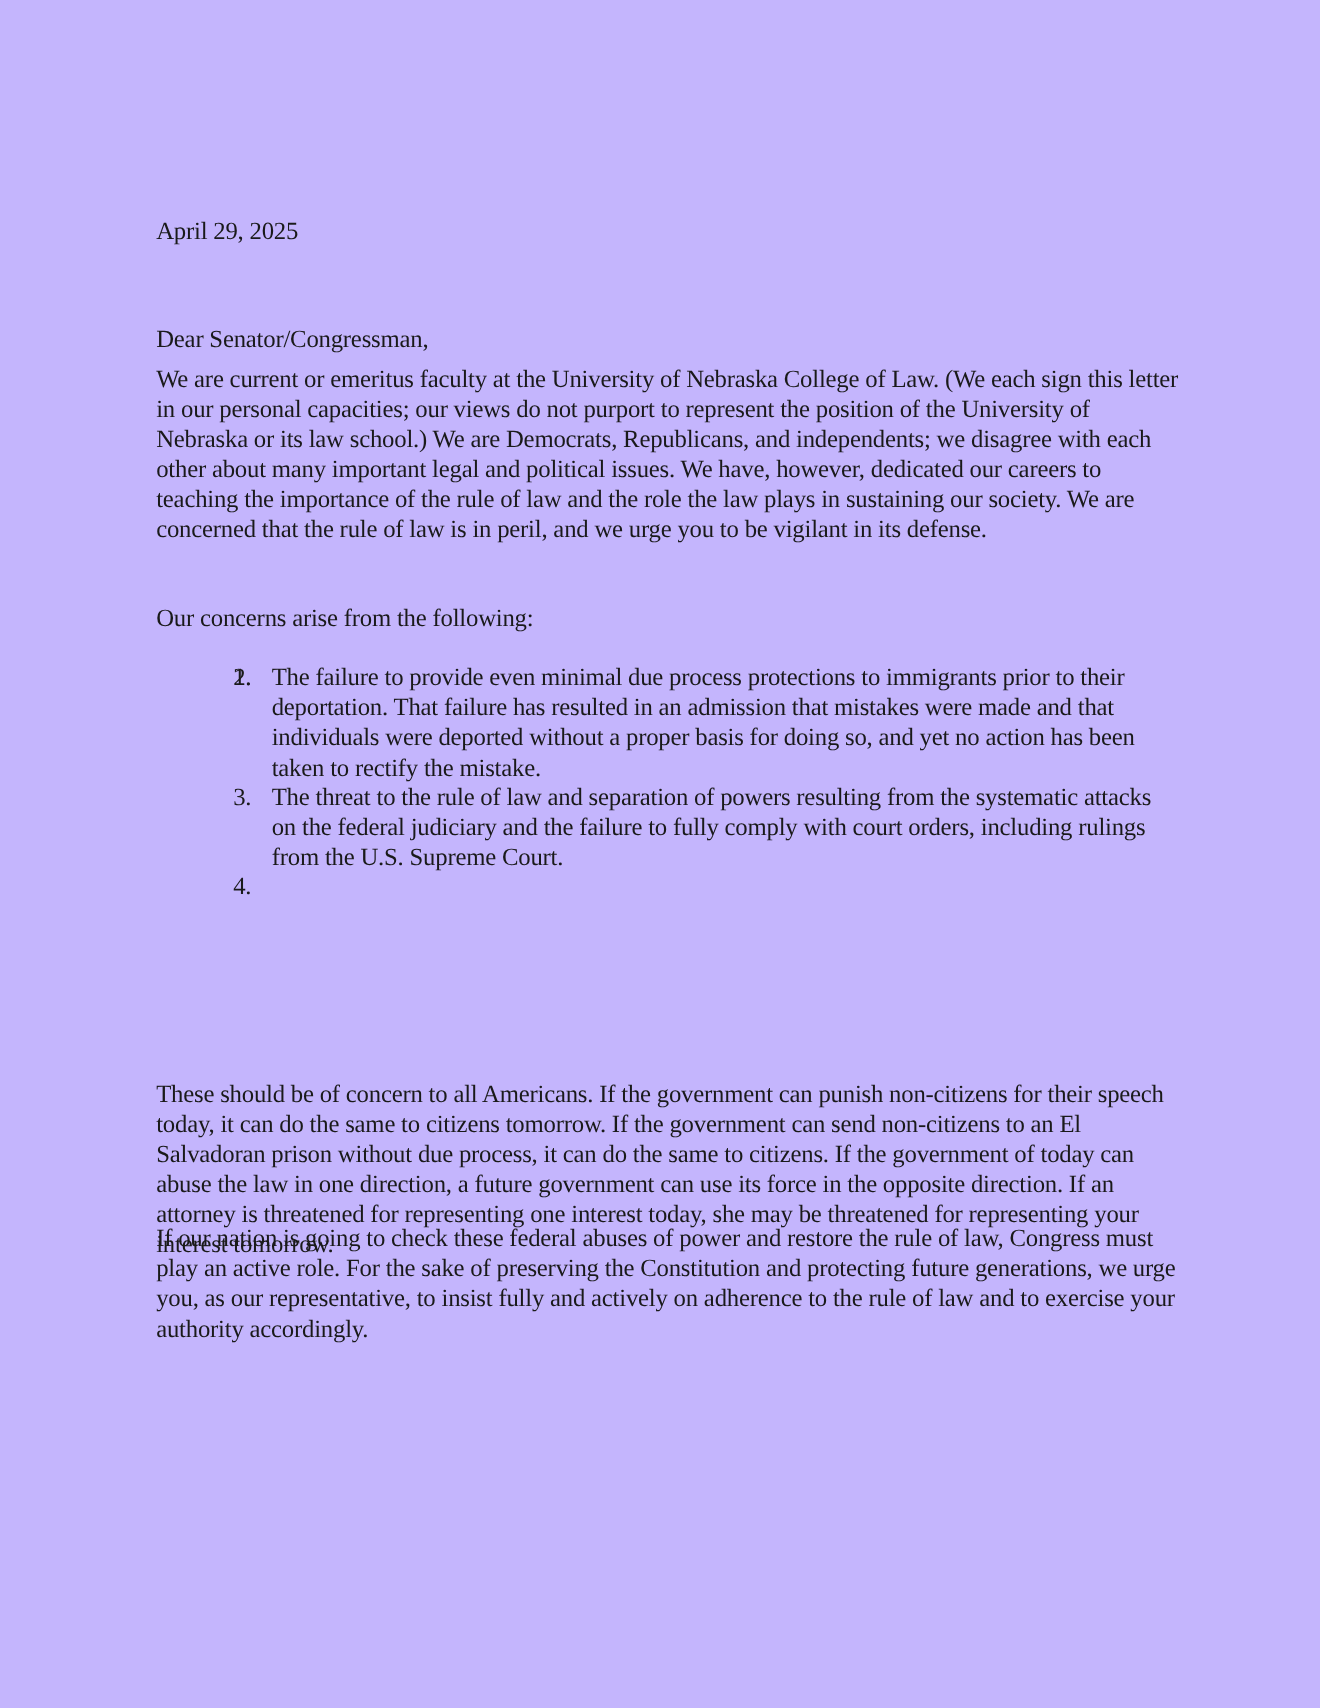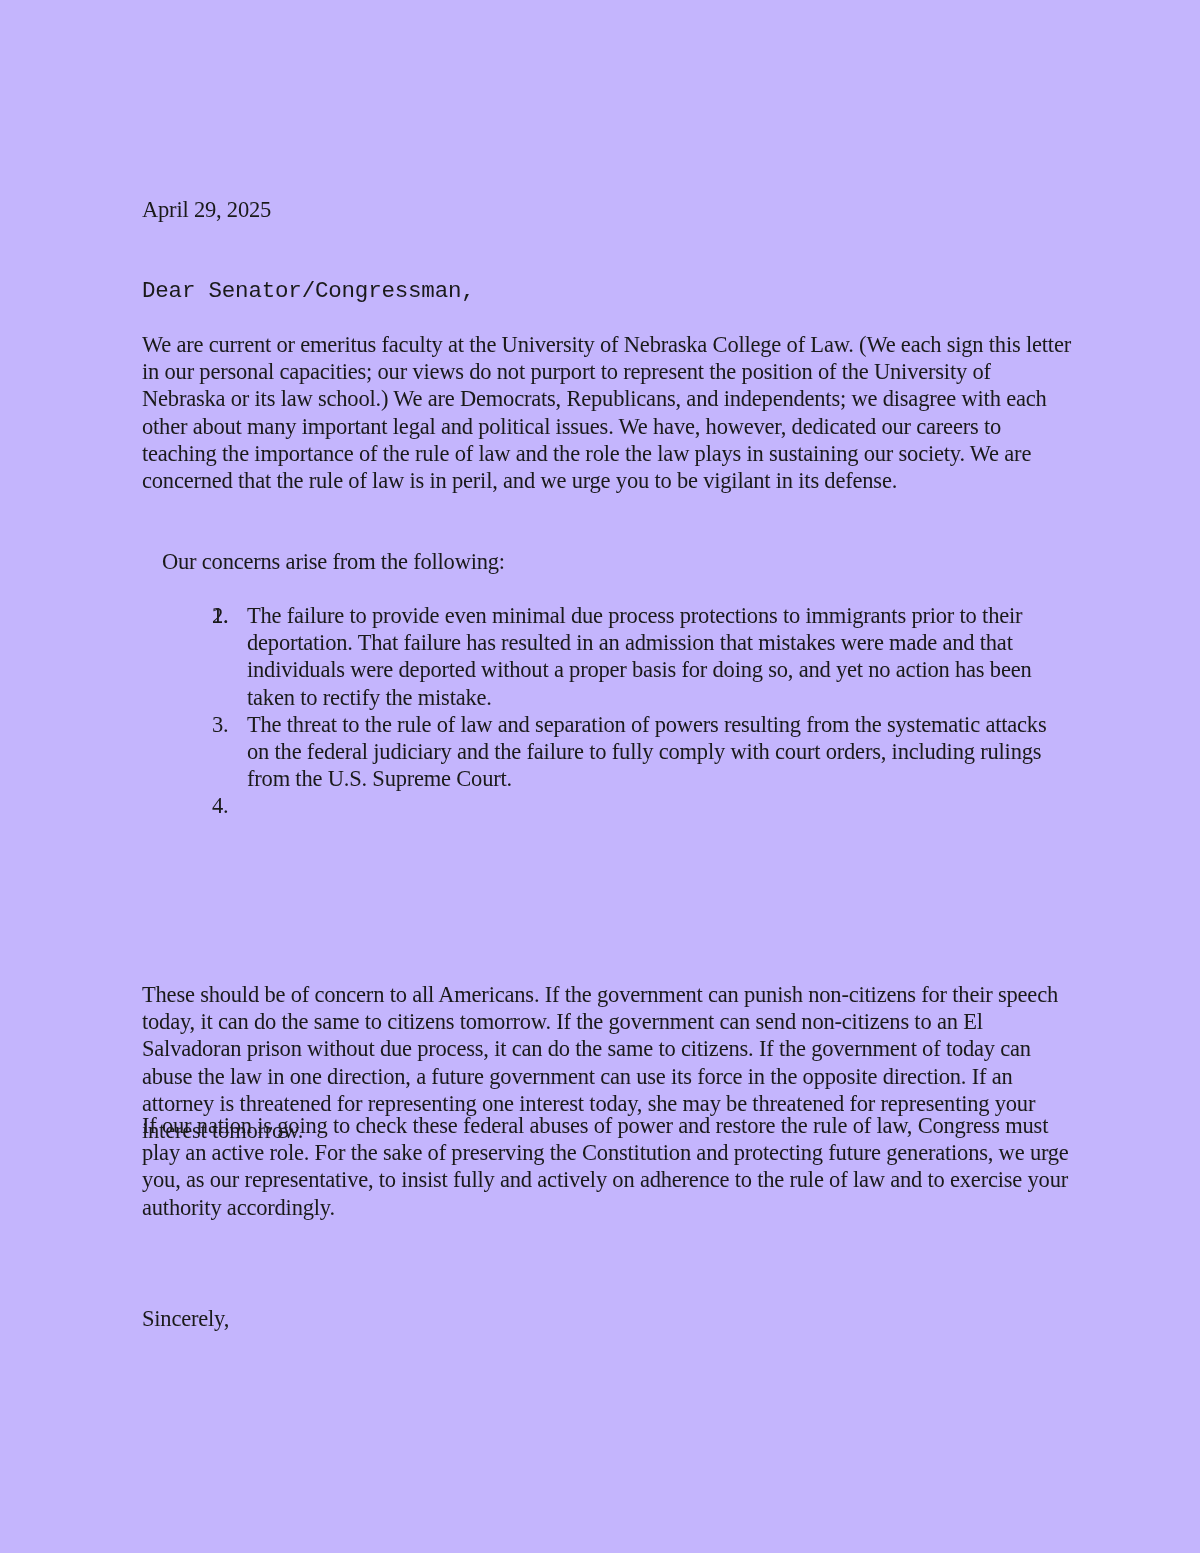--- a/index.html
+++ b/index.html
@@ -27,23 +27,23 @@
     }
     .block {
       position: absolute;
       left: 142px;
       width: 930px;
       margin: 0;
       letter-spacing: -0.2px;
       word-spacing: 0px;
     }
     .date { top: 196px; }
-    .salutation { top: 278px; font-family: Liberation Mono, monospace; }
+    .salutation { top: 294px; }
     .p1 { top: 331px; }
-    .p-intro { top: 548px; margin-left: 20px; }
+    .p-intro { top: 548px; }
     .concerns {
       position: absolute;
       left: 142px;
       top: 602px;
       width: 930px;
       margin: 0;
       padding: 0;
       list-style: none;
     }
     .concern {
@@ -87,15 +87,14 @@
     </li>
     <li class="concern">
       <span class="concern-num">4.</span>
     </li>
   </ol>
 
   <p class="block p2">These should be of concern to all Americans.   If the government can punish non-citizens for their speech today, it can do the same to citizens tomorrow.  If the government can send non-citizens to an El Salvadoran prison without due process, it can do the same to citizens.  If the government of today can abuse the law in one direction, a future government can use its force in the opposite direction.   If an attorney is threatened for representing one interest today, she may be threatened for representing your interest tomorrow.</p>
 
   <p class="block p3">If our nation is going to check these federal abuses of power and restore the rule of law, Congress must play an active role. For the sake of preserving the Constitution and protecting future generations, we urge you, as our representative, to insist fully and actively on adherence to the rule of law and to exercise your authority accordingly.</p>
 
-  <p class="block closing">Sincerely,</p>
 
 </div>
 
 </body></html>

